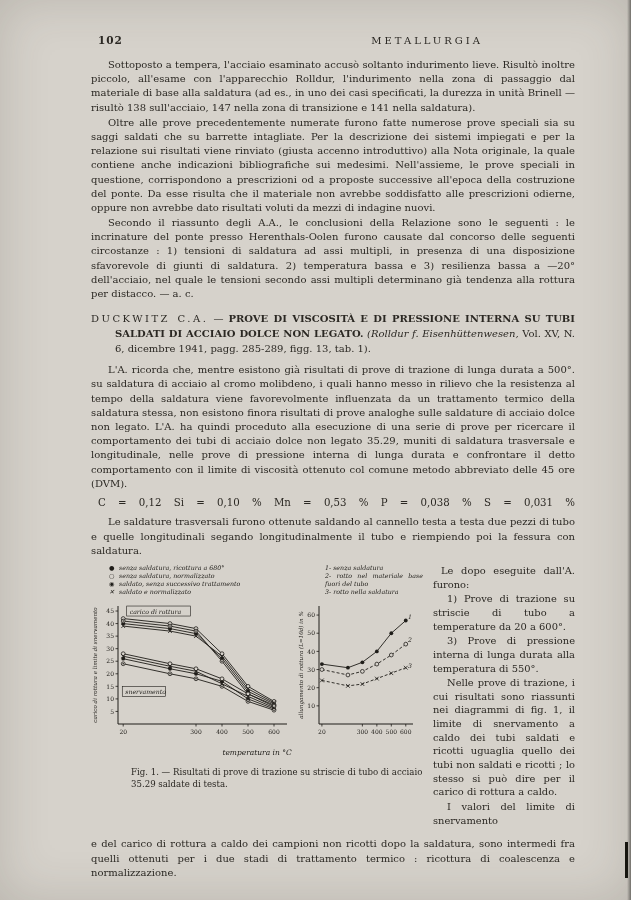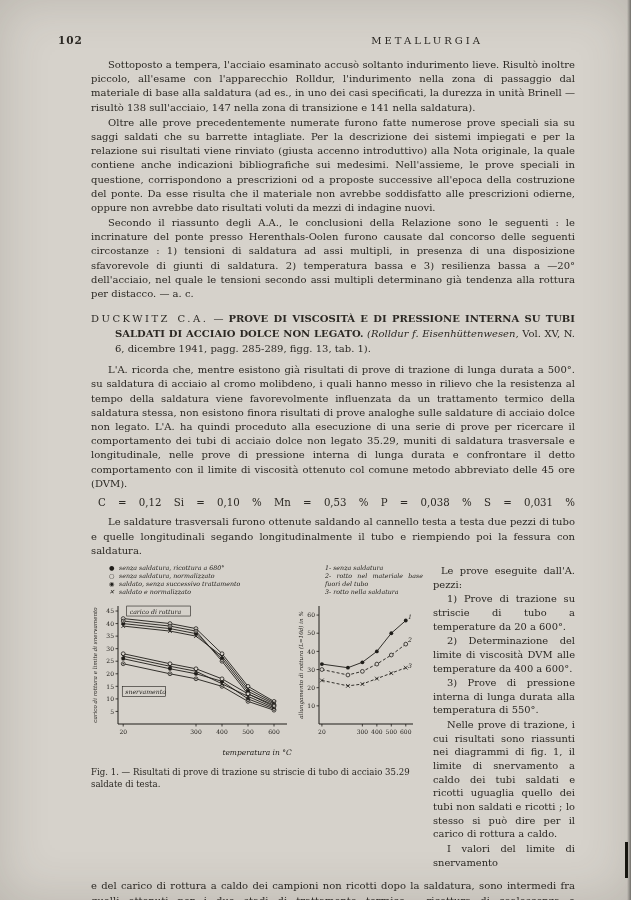--- a/index.html
+++ b/index.html
@@ -2,21 +2,21 @@
 <html lang="it"><head>
 <meta charset="utf-8">
 <style>
   html,body{margin:0;padding:0;}
   body{width:631px;height:900px;background:#8e8c87;font-family:"DejaVu Serif", serif;}
   .page{position:relative;width:631px;height:900px;background:#d6d2cb;color:#2b2823;overflow:hidden;
         box-shadow:inset 0 0 50px rgba(60,55,45,0.18);}
   .scan-edge{position:absolute;right:0;top:0;width:4px;height:100%;
              background:linear-gradient(to left,#716f6a,rgba(113,111,106,0));}
   .scan-mark{position:absolute;right:3px;bottom:22px;width:3px;height:36px;background:#16150f;}
-  .header{display:flex;align-items:baseline;padding:34px 58px 6px 58px;font-size:10.5px;}
+  .header{display:flex;align-items:baseline;padding:34px 58px 6px 58px;font-size:10.5px;margin-left:40px;}
   .page-num{width:90px;font-weight:bold;letter-spacing:1px;}
   .journal{flex:1;text-align:right;letter-spacing:3px;font-size:10px;}
   .header-spacer{width:90px;}
   .content{padding:6px 56px 0 91px;font-size:10px;line-height:1.42;text-align:justify;}
   .para{margin:0 0 1px 0;text-indent:17px;}
   .para.no-indent{text-indent:0;}
   .heading{margin:10px 0 7px 0;padding-left:24px;text-indent:-24px;line-height:1.5;}
   .heading .author{letter-spacing:2.5px;text-transform:uppercase;}
   .heading .title-bold{font-weight:bold;}
   .heading .ref i{font-style:italic;}
@@ -24,21 +24,21 @@
   .figure-row{display:flex;gap:10px;margin-top:6px;}
   .figure-block{flex:none;width:332px;margin:0;}
   .charts{display:flex;gap:2px;align-items:flex-end;}
   .chart-col{display:flex;flex-direction:column;}
   .chart-col.left{width:204px;}
   .chart-col.right{width:126px;}
   .legend{font-size:6.3px;font-style:italic;line-height:1.3;margin:0 0 2px 18px;color:#1f1d19;}
   .legend-row{display:flex;gap:3px;}
   .legend-row .lm{width:7px;flex:none;}
   .xlabel{text-align:center;font-style:italic;font-size:7.5px;color:#1f1d19;margin-top:3px;}
-  .caption{font-size:8.6px;line-height:1.32;margin-top:9px;text-align:left;text-indent:0;}
+  .caption{font-size:8.6px;line-height:1.32;margin-top:9px;text-align:left;text-indent:0;margin-left:40px;}
   .right-col{flex:1;min-width:0;font-size:9.9px;line-height:1.38;}
   .right-col p{margin:0 0 1px 0;text-indent:14px;}
   .right-col p.first{text-indent:8px;}
   .bottom-para{margin-top:9px;}
 </style>
 </head>
 <body>
 
 <div class="page">
   <div class="scan-edge"></div>
@@ -278,23 +278,22 @@
                   <text x="110.93846153846154" y="43.30769230769231" font-size="6.2" font-style="italic" fill="#1f1d19" font-family="DejaVu Serif, serif">2</text>
                   <text x="110.93846153846154" y="68.72307692307692" font-size="6.2" font-style="italic" fill="#1f1d19" font-family="DejaVu Serif, serif">3</text>
                 </svg></div>
           </div>
         </div>
         <div class="xlabel">temperatura in °C</div>
         <figcaption class="caption">Fig. 1. — Risultati di prove di trazione su striscie di tubo di acciaio 35.29 saldate di testa.</figcaption>
       </figure>
 
       <div class="right-col">
-        <p class="first">Le prove eseguite dall'A. pezzi:</p>
+        <p class="first">Le dopo eseguite dall'A. furono:</p>
         <p>1) Prove di trazione su striscie di tubo a temperature da 20 a 600°.</p>
-        <p>2) Determinazione del limite di viscosità DVM alle temperature da 400 a 600°.</p>
         <p>3) Prove di pressione interna di lunga durata alla temperatura di 550°.</p>
         <p>Nelle prove di trazione, i cui risultati sono riassunti nei diagrammi di fig. 1, il limite di snervamento a caldo dei tubi saldati e ricotti uguaglia quello dei tubi non saldati e ricotti ; lo stesso si può dire per il carico di rottura a caldo.</p>
         <p>I valori del limite di snervamento</p>
       </div>
     </div>
 
     <p class="para no-indent bottom-para">e del carico di rottura a caldo dei campioni non ricotti dopo la saldatura, sono intermedi fra quelli ottenuti per i due stadi di trattamento termico : ricottura di coalescenza e normalizzazione.</p>
   </main>
 </div>
 

